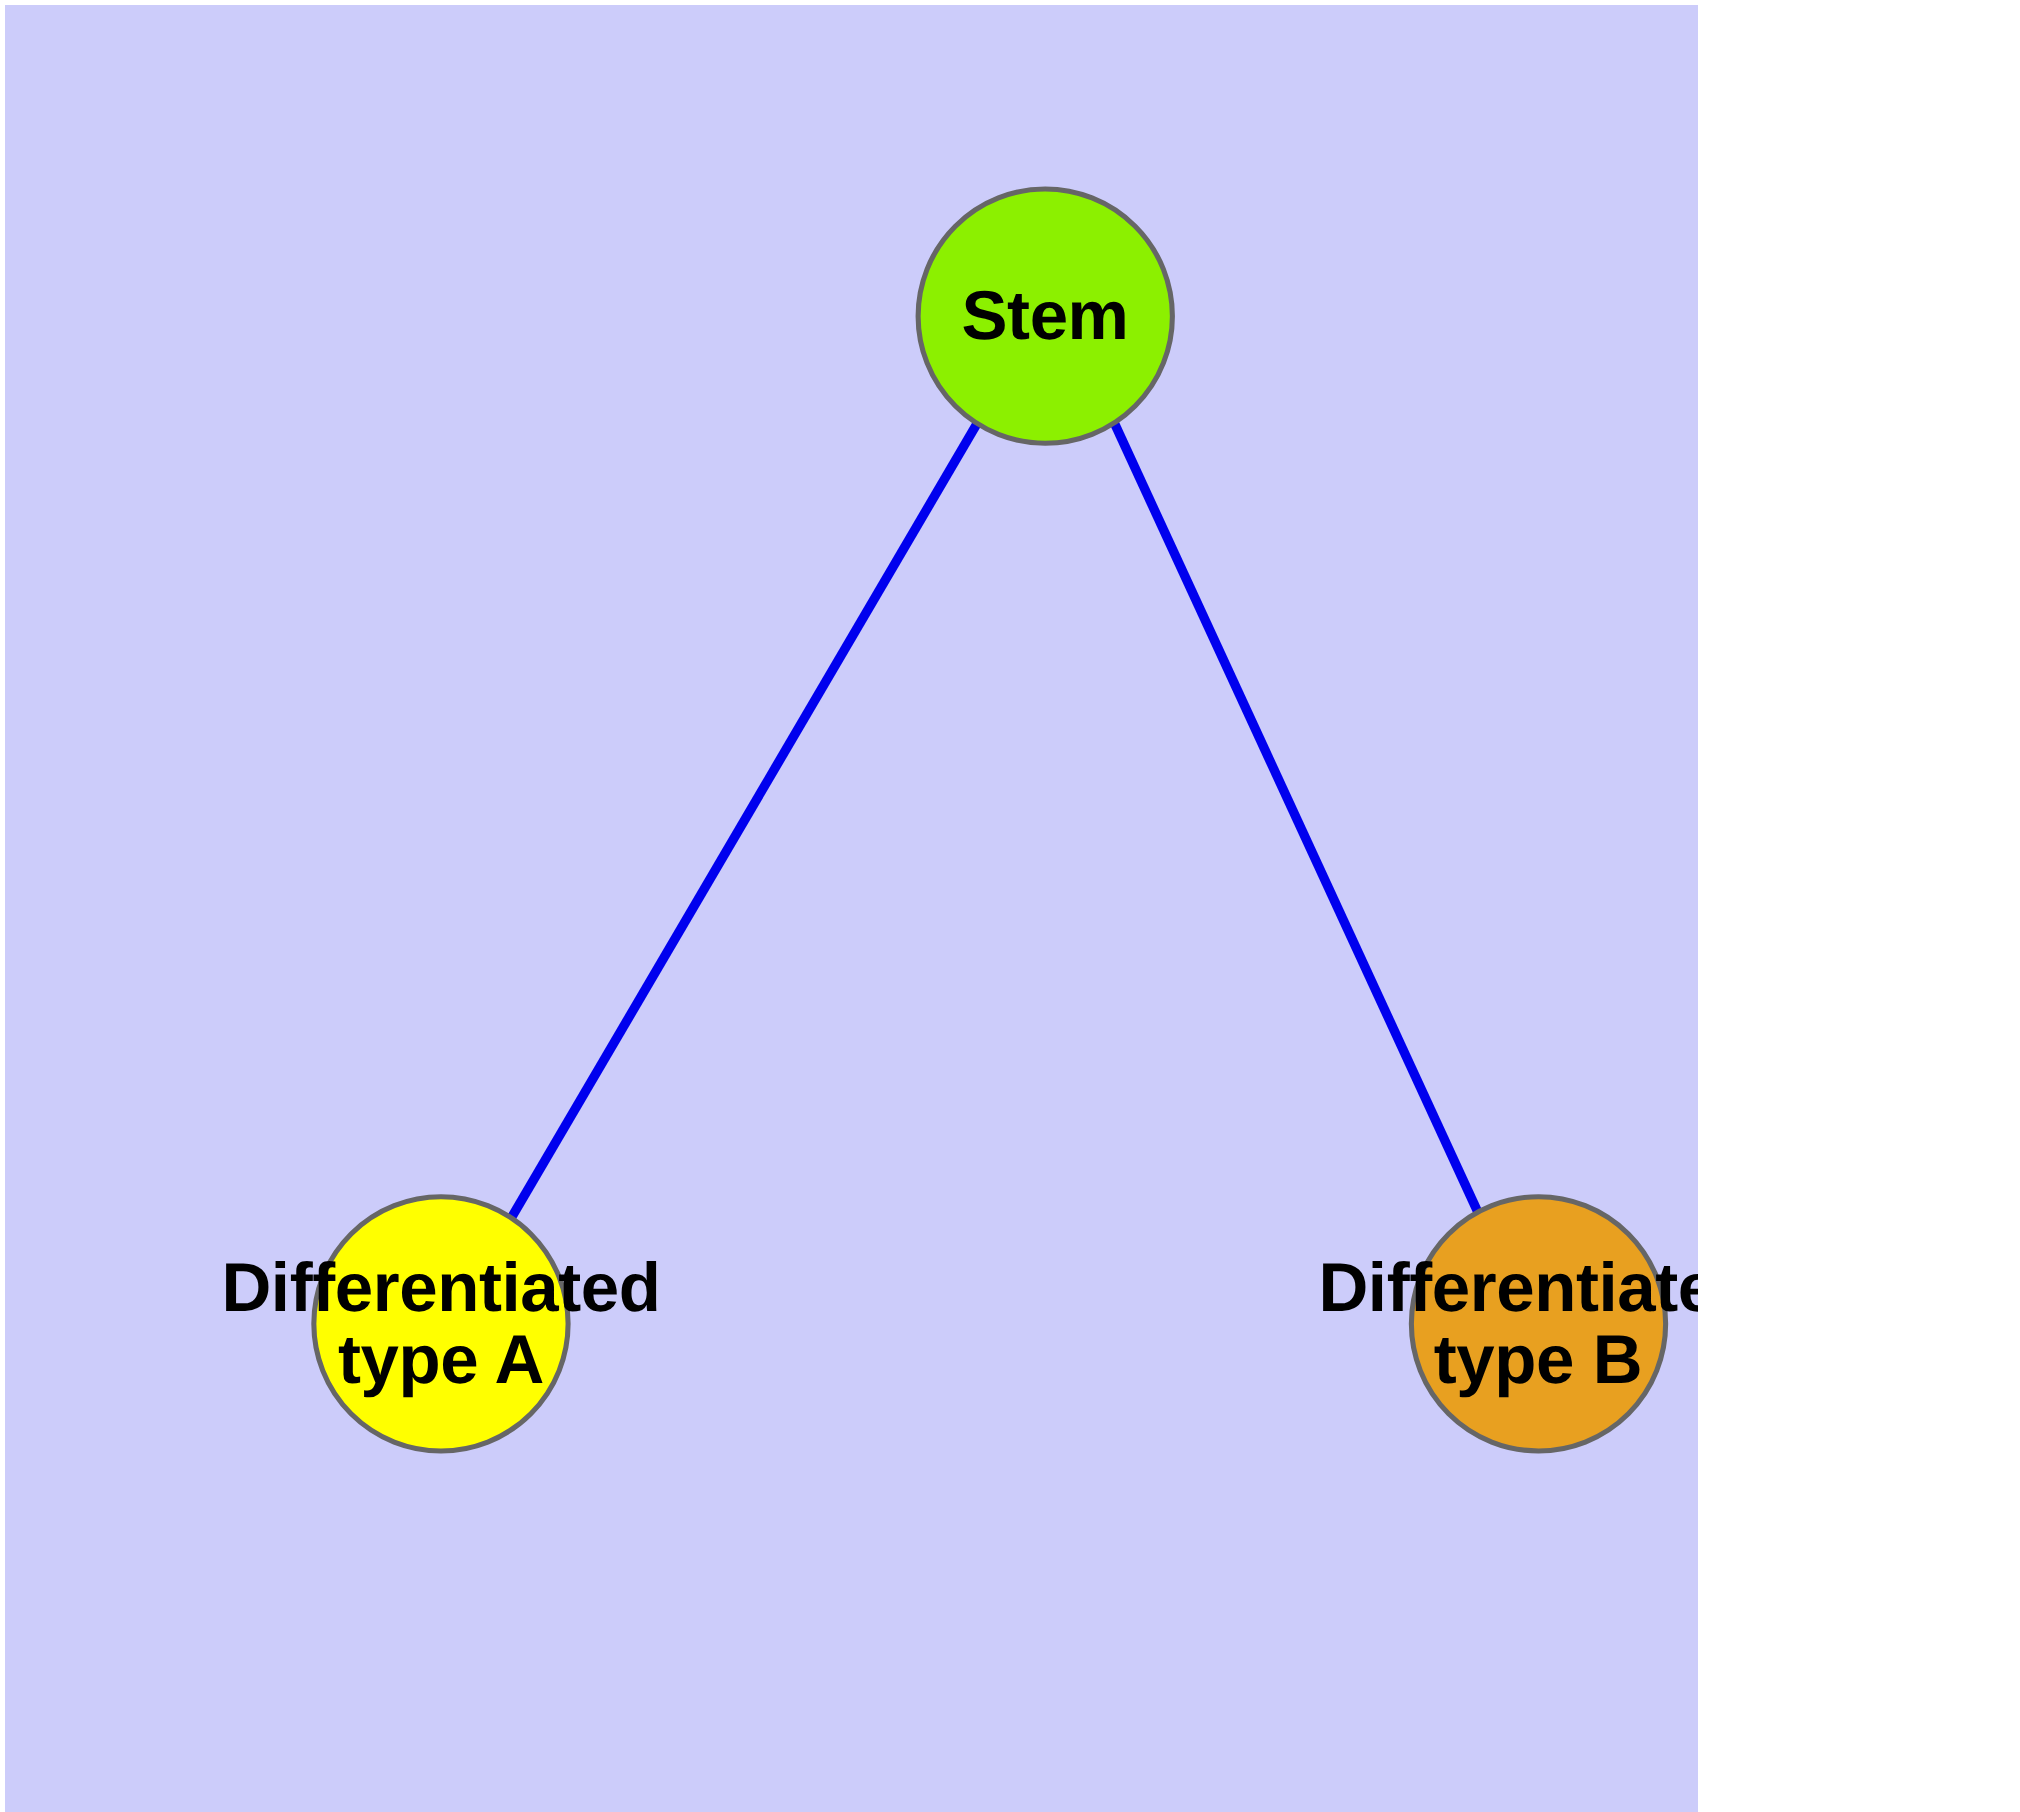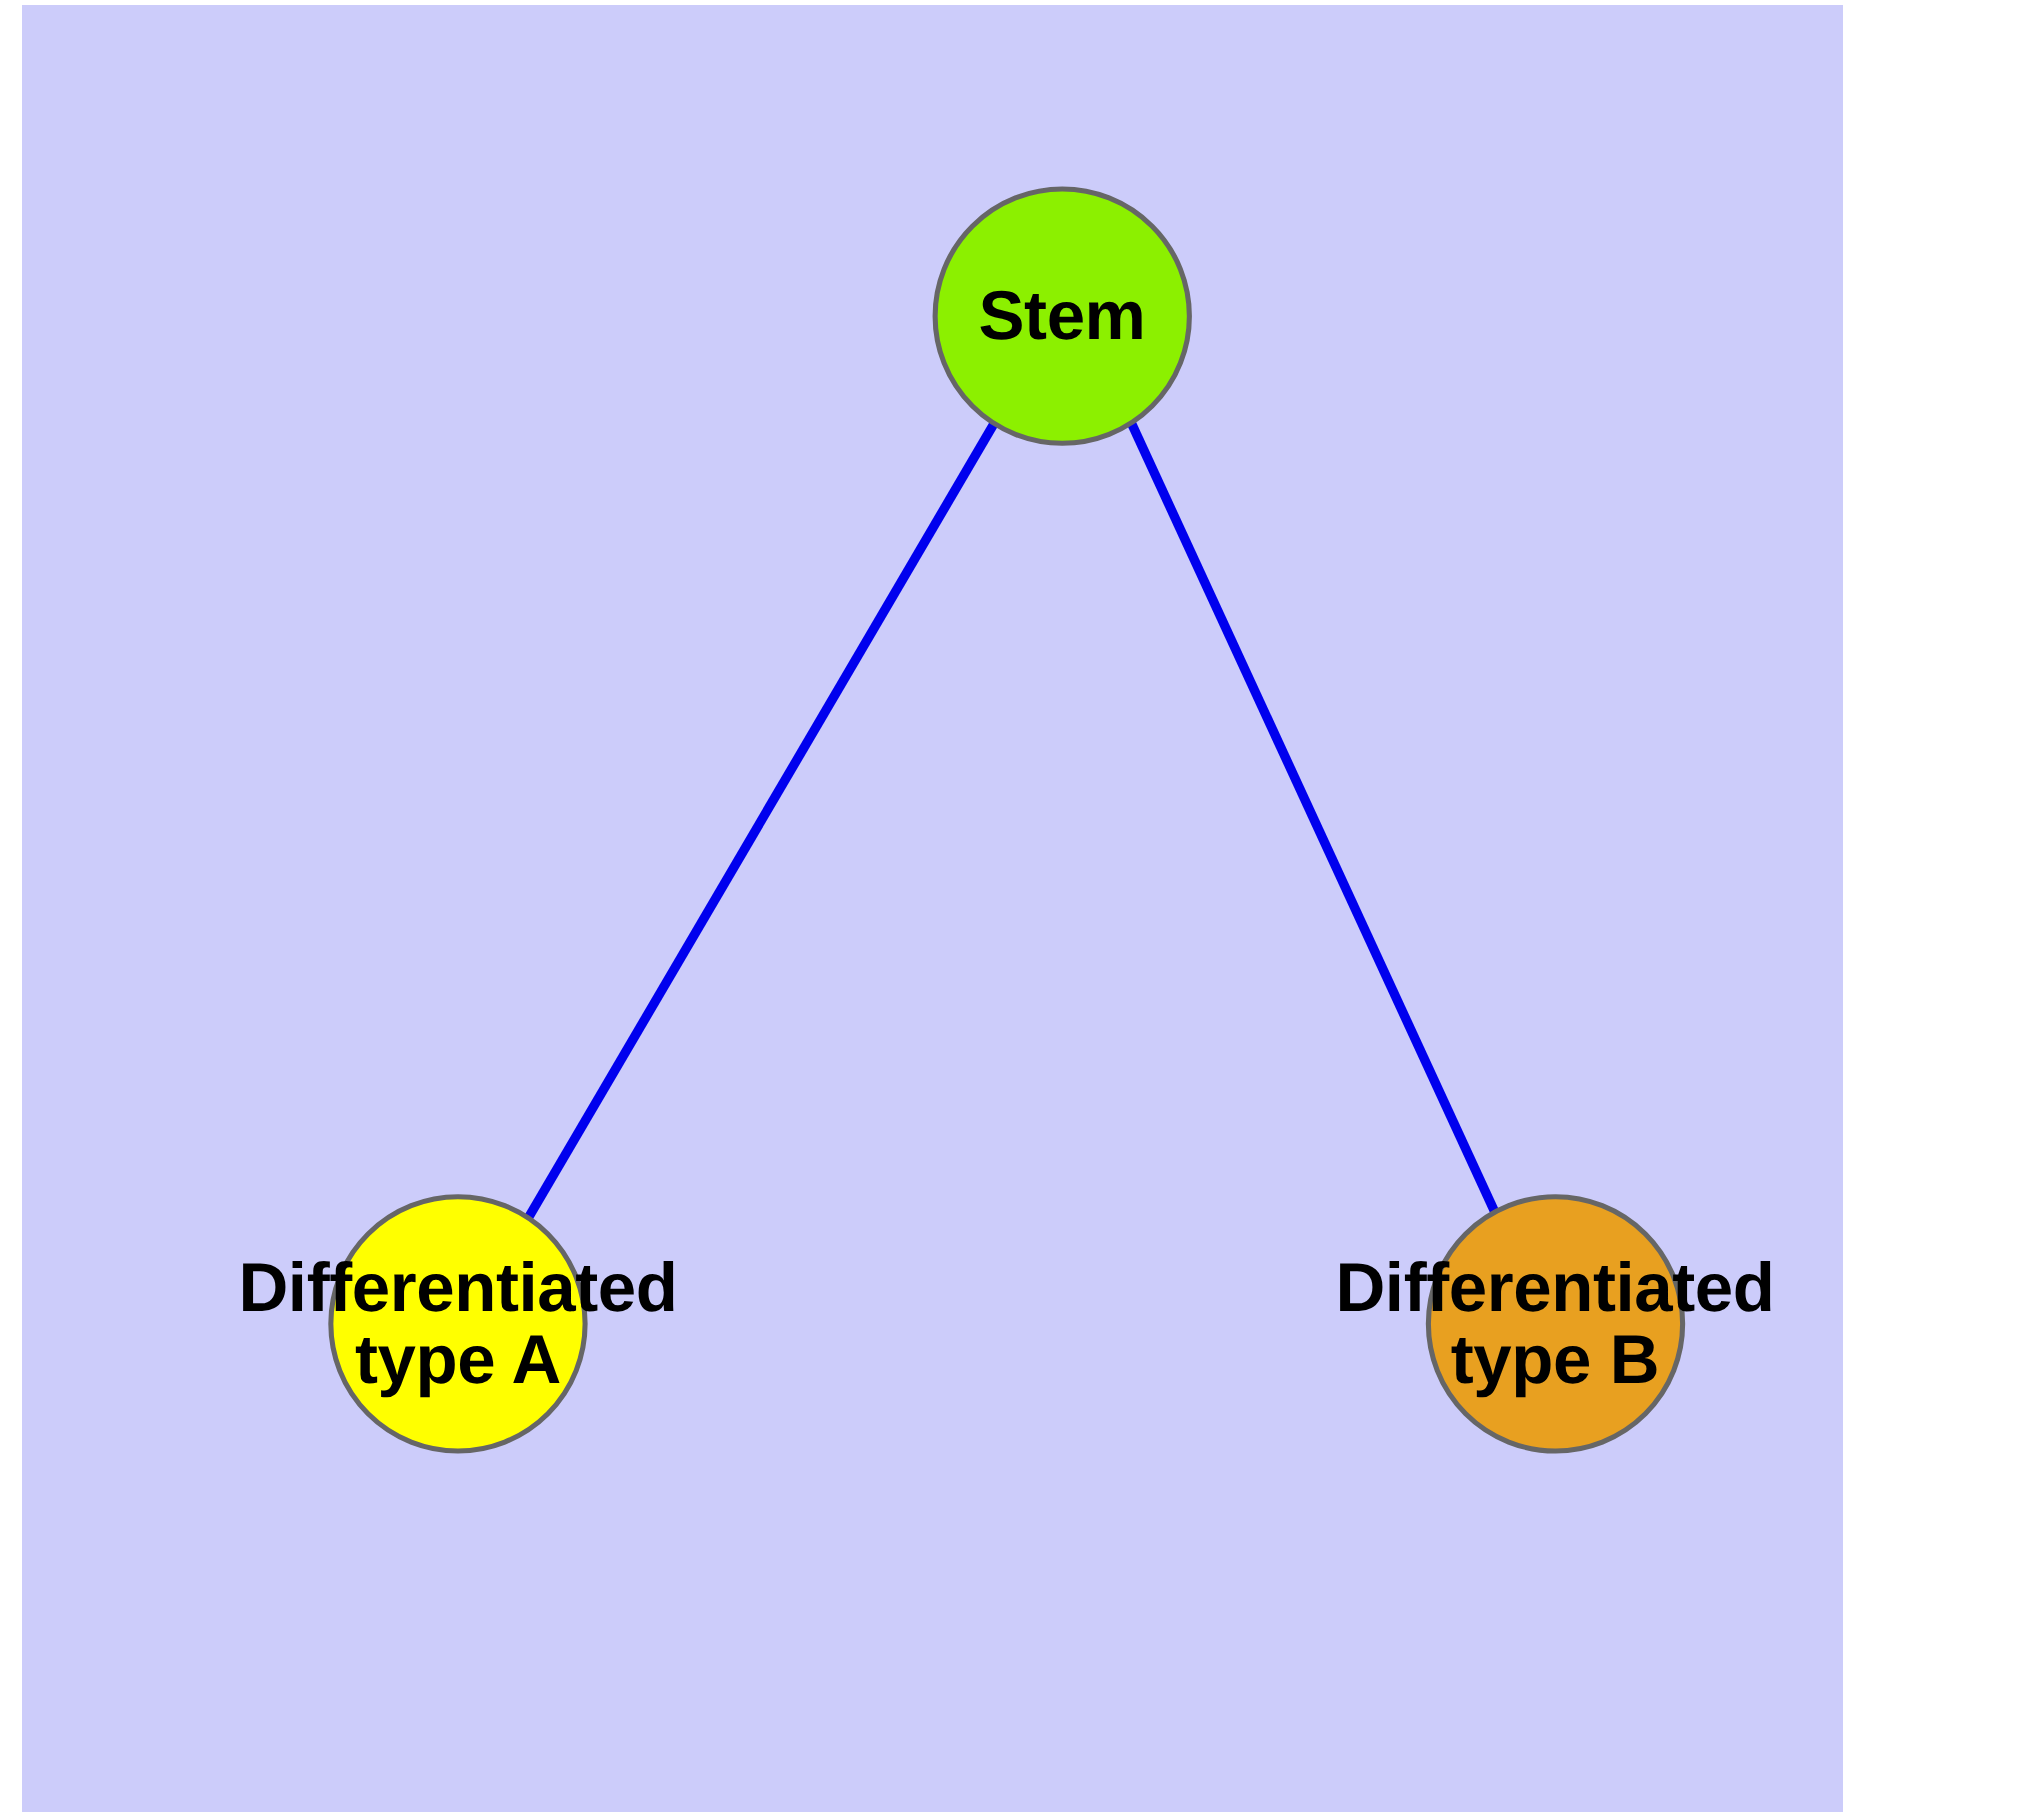--- a/index.html
+++ b/index.html
@@ -52,21 +52,21 @@
     white-space: pre;
     letter-spacing: -0.4px;
     transform: translate(-50%, -50%);
     pointer-events: none;
     text-rendering: geometricPrecision;
   }
 </style>
 </head>
 <body>
 
-<div id="canvas" style="width: 1826px; height: 1812px; background: rgb(255, 255, 255); margin-left: 17px;">
+<div id="canvas" style="width: 1698px; height: 1812px; background: rgb(255, 255, 255);">
 
   <div id="plot-area" style="background: rgb(204, 204, 250); width: 2015px; height: 1807px;"></div>
 
   <svg id="graph-svg" viewBox="0 0 2384 2138" xmlns="http://www.w3.org/2000/svg">
 
     <g id="edges-group">
       <line class="edge-line" id="edge-0" x1="1153" y1="499" x2="603" y2="1437" stroke="#0000ee" stroke-width="11"></line>
       <line class="edge-line" id="edge-1" x1="1314" y1="498" x2="1748" y2="1440" stroke="#0000ee" stroke-width="11"></line>
     </g>
 

